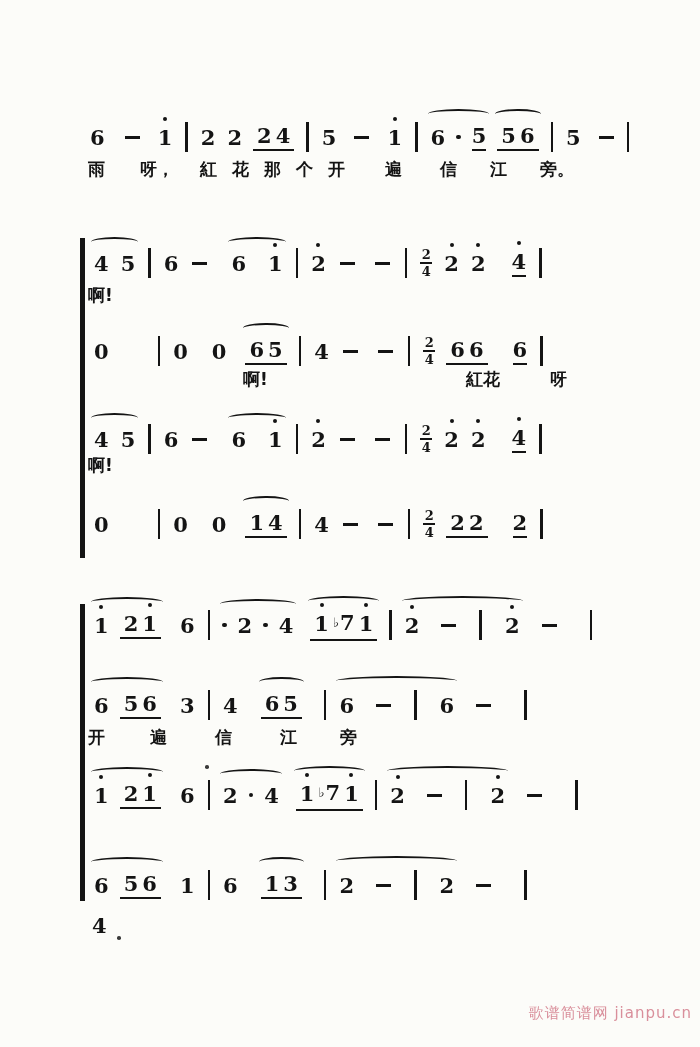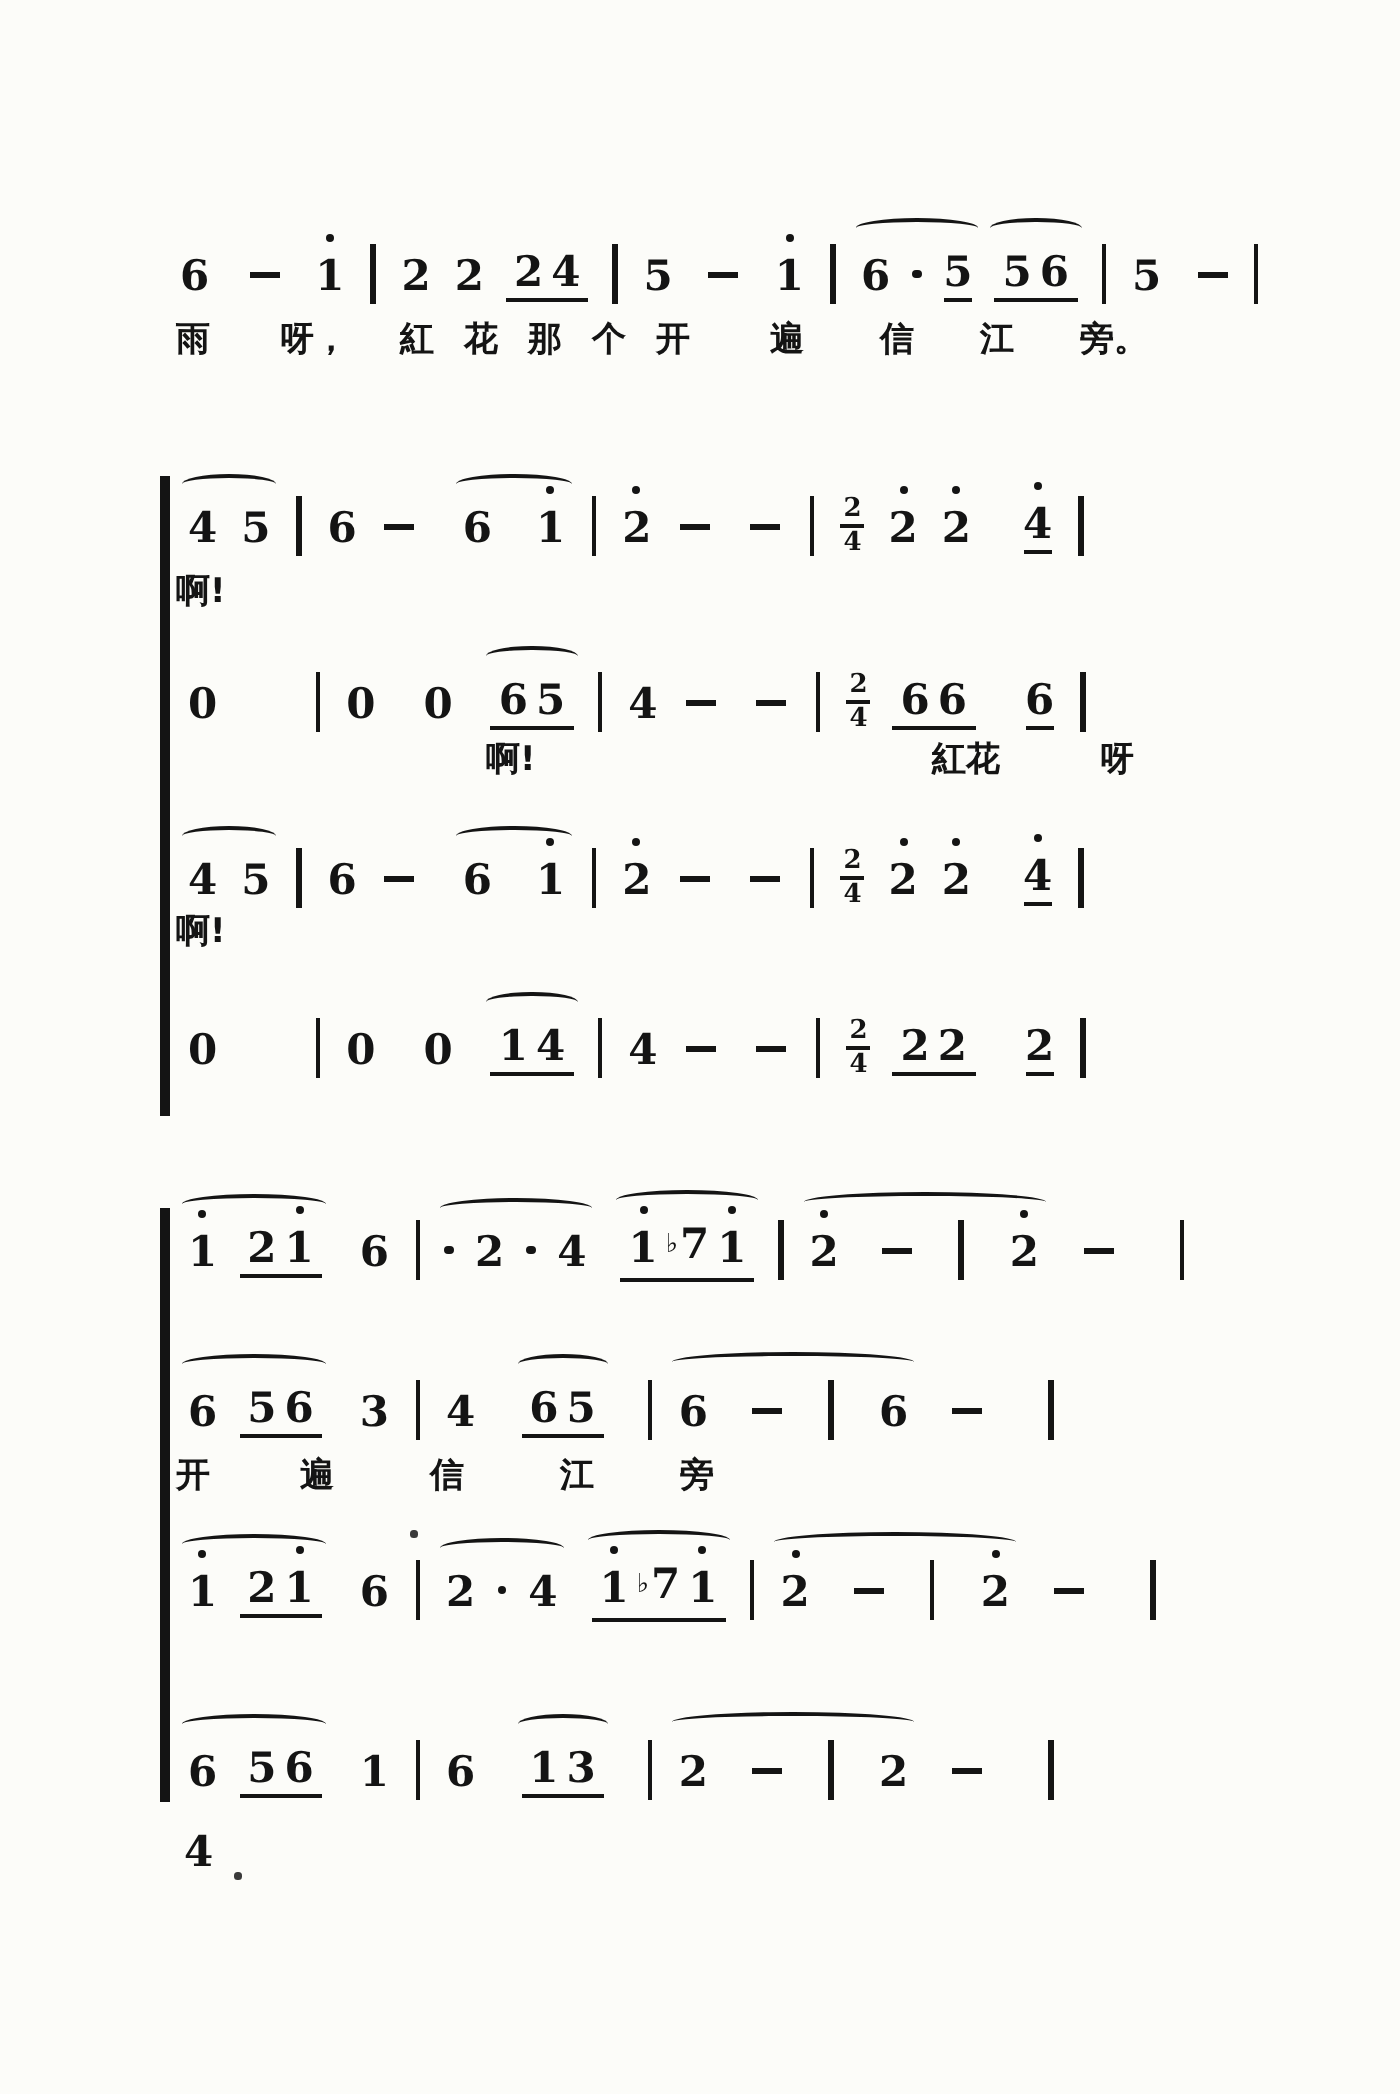--- a/index.html
+++ b/index.html
@@ -459,13 +459,14 @@
         <span class="dash"></span>
         <span class="sp" style="width: 20px;"></span>
         <span class="bar"></span>
       </div>
   </div>
 
   <div class="pagenum">4</div>
   <div class="speck" id="speck-a"></div>
   <div class="speck" id="speck-b"></div>
 
+  <div class="watermark">歌谱简谱网 jianpu.cn</div>
 </div>
 
 </body></html>

